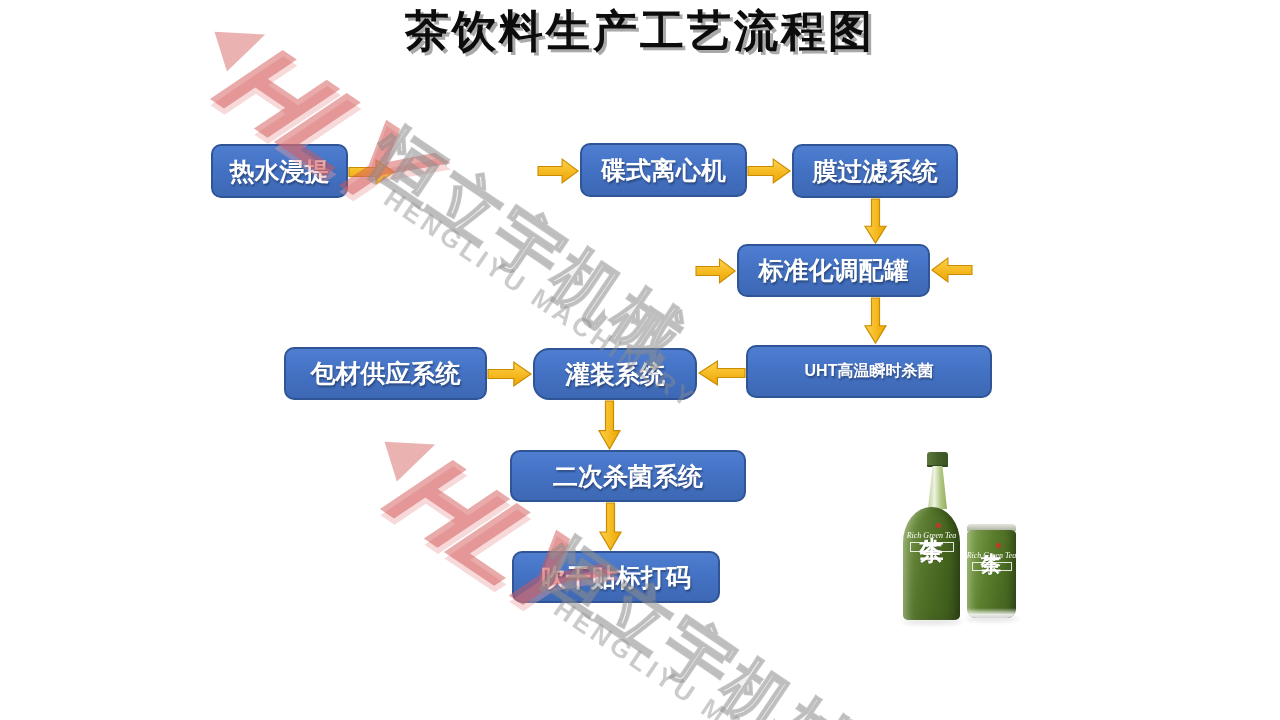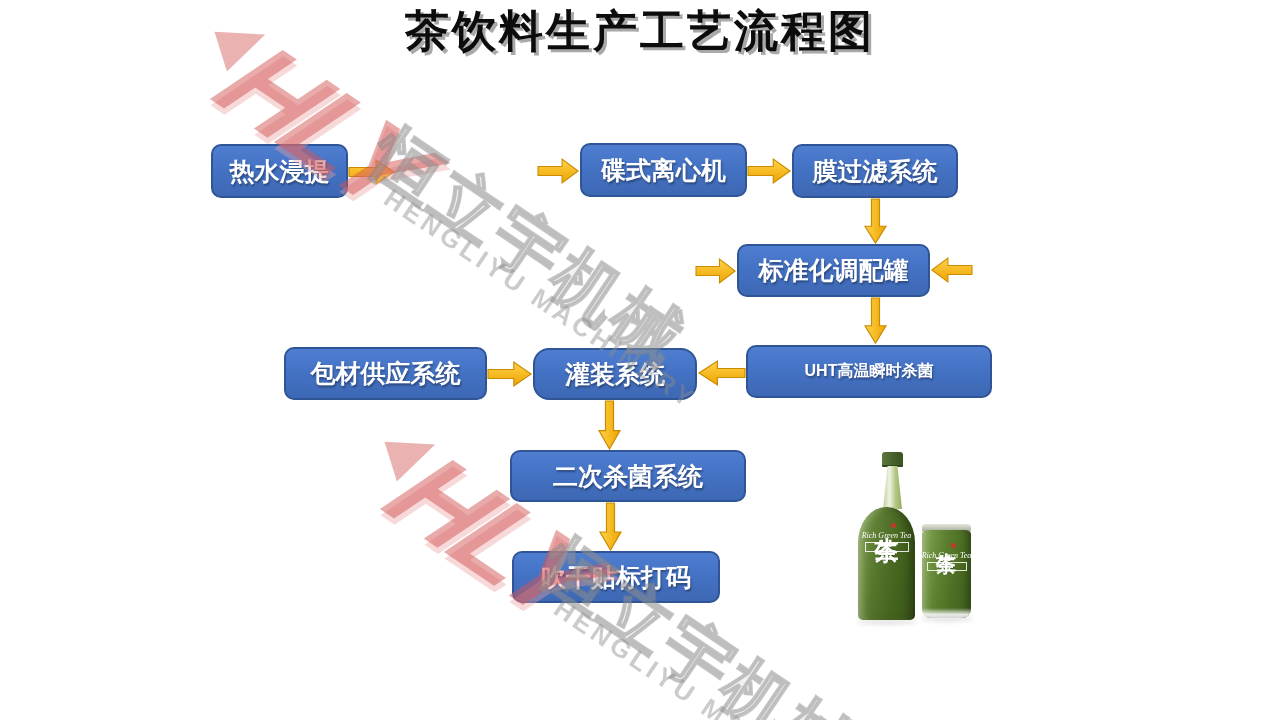--- a/index.html
+++ b/index.html
@@ -67,21 +67,21 @@
   .wm-cn{
     position:absolute;left:205px;top:0;font-size:68px;font-weight:700;letter-spacing:4px;
     color:rgba(190,190,190,0.22);-webkit-text-stroke:2px rgba(128,128,128,0.45);
     white-space:nowrap;
   }
   .wm-en{
     position:absolute;left:238px;top:66px;font-size:26px;font-weight:700;letter-spacing:4px;
     color:rgba(140,140,140,0.45);white-space:nowrap;
   }
   
-  .product{position:absolute;left:855px;top:450px;width:125px;height:180px;z-index:20;}
+  .product{position:absolute;left:900px;top:450px;width:125px;height:180px;z-index:20;}
   .b-shadow{position:absolute;left:2px;top:169px;width:60px;height:6px;border-radius:50%;
     background:rgba(0,0,0,0.10);filter:blur(2px);}
   .c-shadow{position:absolute;left:66px;top:166px;width:52px;height:6px;border-radius:50%;
     background:rgba(0,0,0,0.10);filter:blur(2px);}
   .cap{position:absolute;left:27px;top:2px;width:21px;height:13px;border-radius:3px 3px 1px 1px;
     background:linear-gradient(90deg,#5d7a3c,#44602a 55%,#3a5323);border-bottom:2px solid #314720;}
   .neck{position:absolute;left:28px;top:16px;width:19px;height:43px;
     clip-path:polygon(24% 0,76% 0,100% 100%,0 100%);
     background:linear-gradient(90deg,#c2d19c,#eef2e2 35%,#b4c986 65%,#93ad60);}
   .bottle-body{position:absolute;left:3px;top:57px;width:57px;height:113px;

